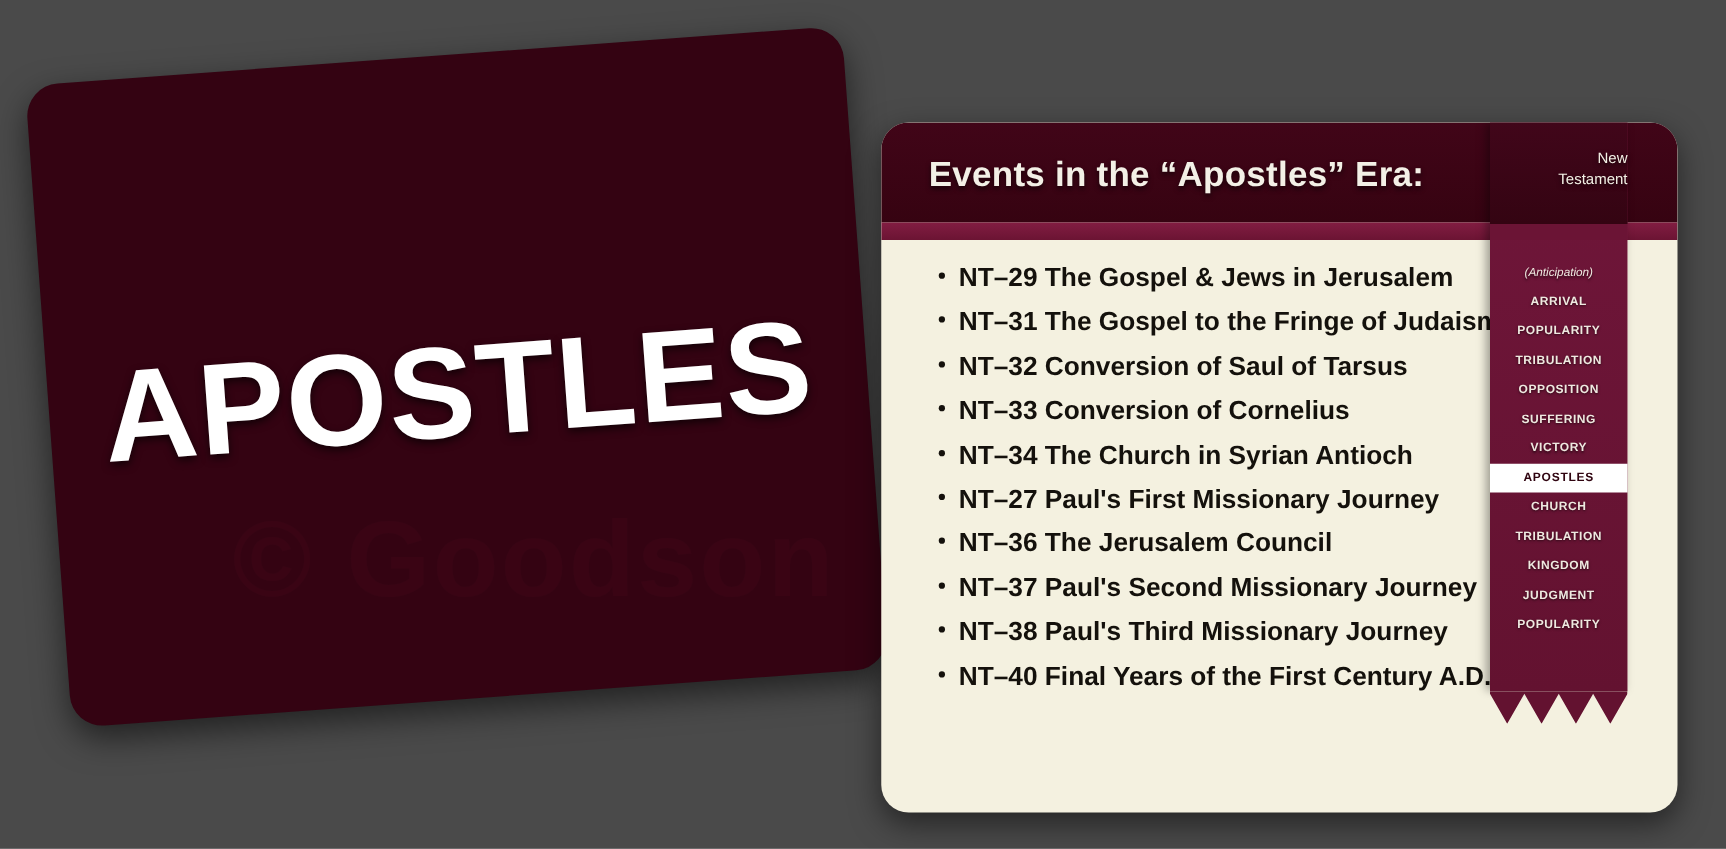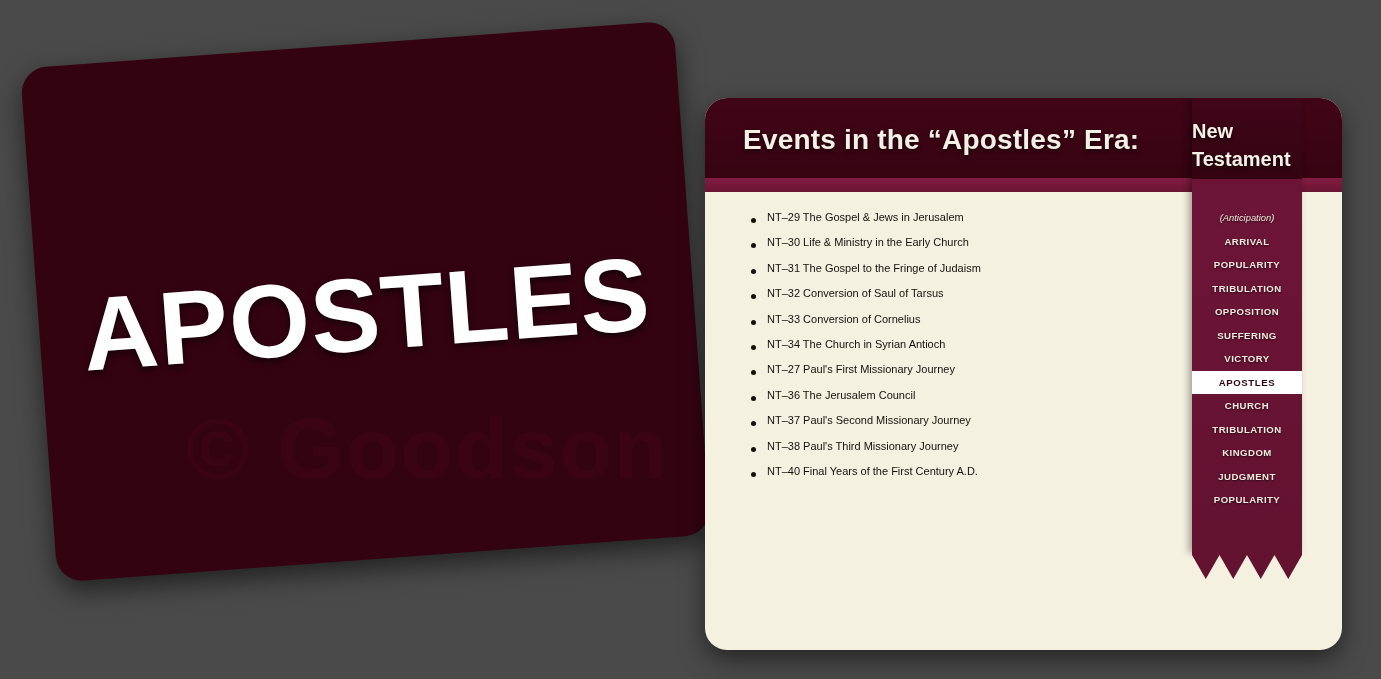--- a/index.html
+++ b/index.html
@@ -97,22 +97,22 @@
   
   #events-list {
     position: absolute;
     left: 44px;
     top: 114px;
     width: 430px;
     list-style: none;
   }
   #events-list li {
     position: relative;
-    font-size: 11px;
-    font-weight: normal;
+    font-size: 21px;
+    font-weight: bold;
     color: #14110c;
     line-height: 1;
     padding-left: 18px;
     margin-bottom: 14.4px;
     white-space: nowrap;
   }
   #events-list li::before {
     content: "";
     position: absolute;
     left: 2px;
@@ -142,24 +142,24 @@
     width: 100%;
     height: 94px;
     background: #3d0417;
     background: linear-gradient(180deg,#41061a 0%, #340412 86%, #6b1435 86%);
   }
   #ribbon-title {
     position: absolute;
     left: 0;
     right: 0;
     top: 20px;
-    text-align: left;
+    text-align: right;
     color: #f4f1e6;
-    font-size: 20px;
-    font-weight: bold;
+    font-size: 12px;
+    font-weight: normal;
     line-height: 1.38;
     text-shadow: 0 2px 4px rgba(0,0,0,0.7);
   }
   #ribbon-title span { display: block; }
 
   #ribbon-eras {
     position: absolute;
     left: 0;
     right: 0;
     top: 108px;
@@ -225,21 +225,20 @@
   </div>
 
   <div id="right-card">
 
     <div id="right-card-header"></div>
     <div id="right-card-header-rule"></div>
     <div id="right-card-title">Events in the “Apostles” Era:</div>
 
     <ul id="events-list">
         <li>NT–29 The Gospel &amp; Jews in Jerusalem</li>
-        <li>NT–30 Life &amp; Ministry in the Early Church</li>
         <li>NT–31 The Gospel to the Fringe of Judaism</li>
         <li>NT–32 Conversion of Saul of Tarsus</li>
         <li>NT–33 Conversion of Cornelius</li>
         <li>NT–34 The Church in Syrian Antioch</li>
         <li>NT–27 Paul's First Missionary Journey</li>
         <li>NT–36 The Jerusalem Council</li>
         <li>NT–37 Paul's Second Missionary Journey</li>
         <li>NT–38 Paul's Third Missionary Journey</li>
         <li>NT–40 Final Years of the First Century A.D.</li>
       </ul>

